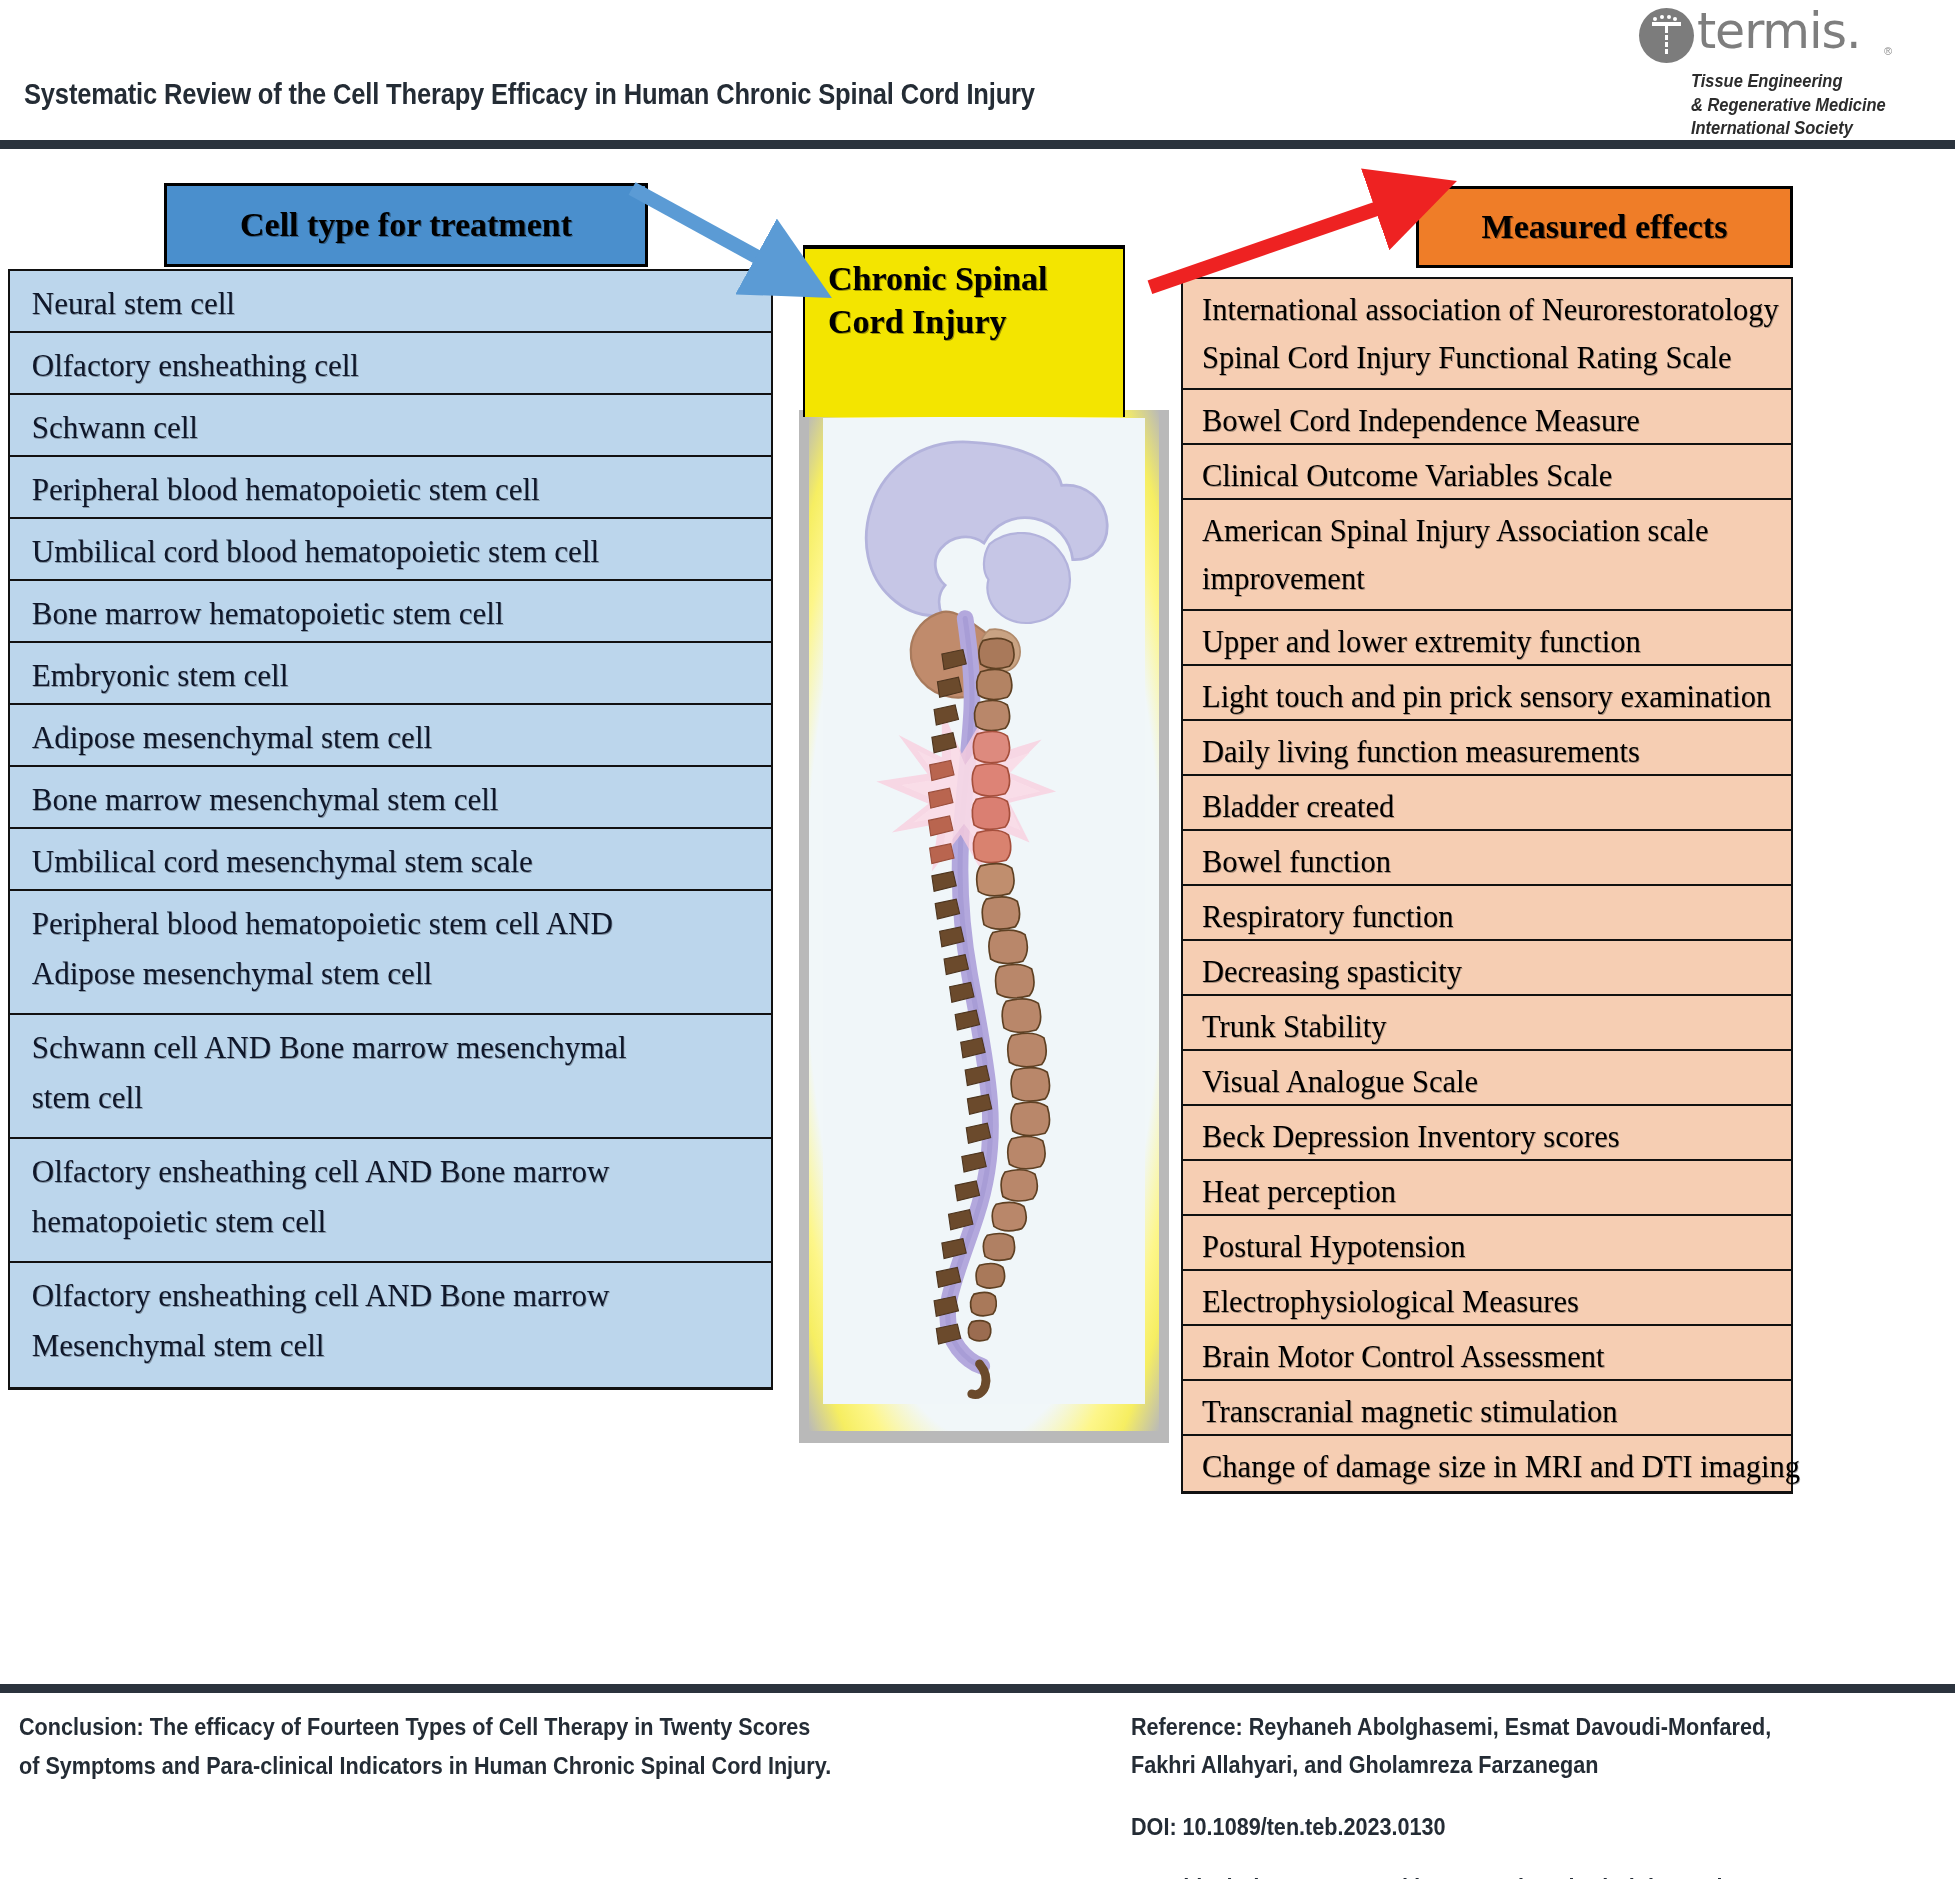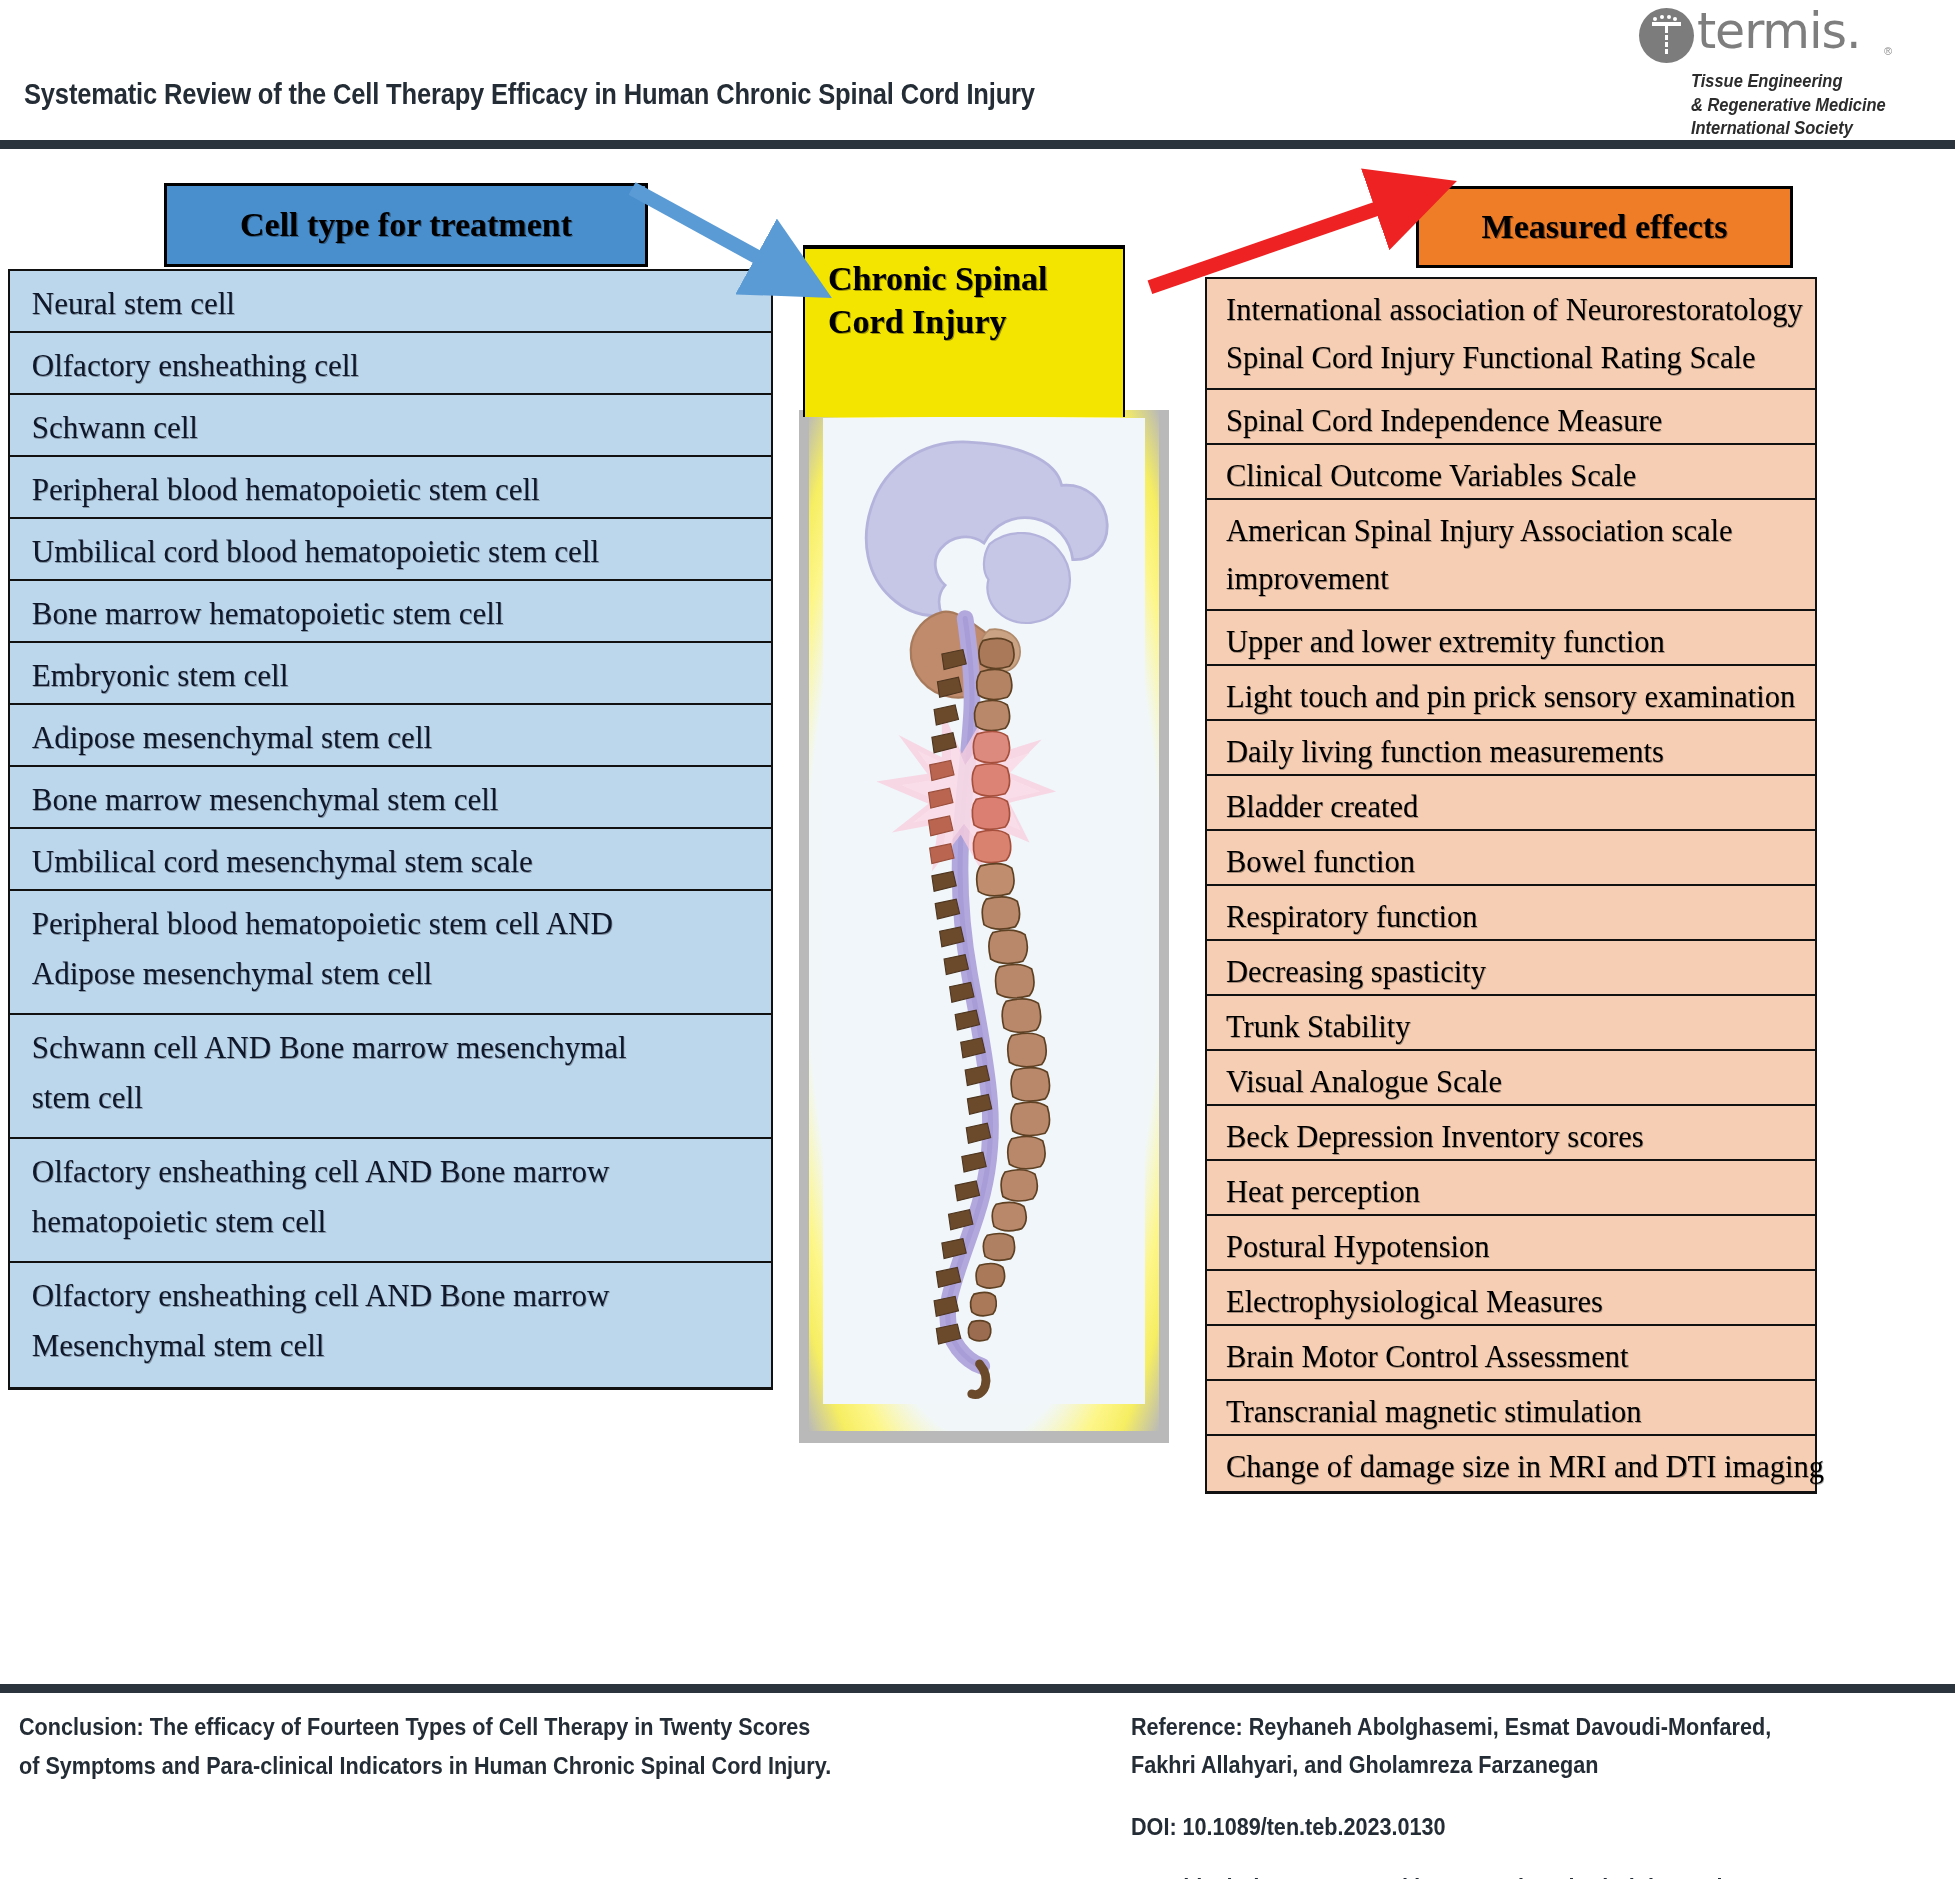--- a/index.html
+++ b/index.html
@@ -111,21 +111,20 @@
   }
   .cell-row:last-child { border-bottom:none; }
   .cell-row.two-line { height:124px; }
   .cell-row .ln { display:block; white-space:nowrap; }
 
   
   #effects-list {
     position:absolute; left:1181px; top:277px; width:612px;
     border:2.8px solid #111;
     border-bottom-width:3.3px;
-    margin-left:24px;
   }
   .effect-row {
     background:#f6ceb3;
     border-bottom:2.8px solid #111;
     padding:6.7px 0 0 19px;
     font-family:"Liberation Serif", serif;
     font-size:30.5px; color:#000;
     line-height:1.60;
     text-shadow:0.8px 0.8px 0.3px rgba(0,0,0,0.30);
     height:55px;
@@ -378,21 +377,21 @@
     <span class="ln">Chronic Spinal</span>
     <span class="ln">Cord Injury</span>
   </div>
 
 <div id="effects-list">
     <div class="effect-row two-line">
       <span class="ln">International association of Neurorestoratology</span>
       <span class="ln">Spinal Cord Injury Functional Rating Scale</span>
     </div>
     <div class="effect-row">
-      <span class="ln">Spinal Cord Independence Measure</span>
+      <span class="ln">Bowel Cord Independence Measure</span>
     </div>
     <div class="effect-row">
       <span class="ln">Clinical Outcome Variables Scale</span>
     </div>
     <div class="effect-row two-line">
       <span class="ln">American Spinal Injury Association scale</span>
       <span class="ln">improvement</span>
     </div>
     <div class="effect-row">
       <span class="ln">Upper and lower extremity function</span>

